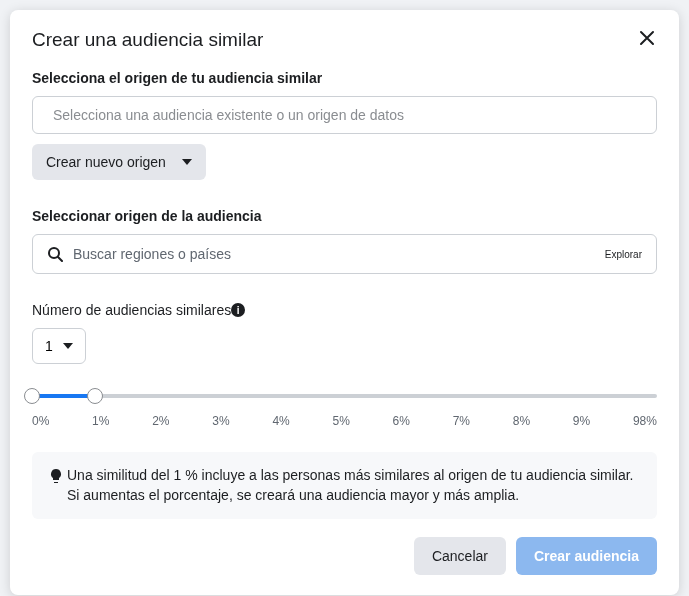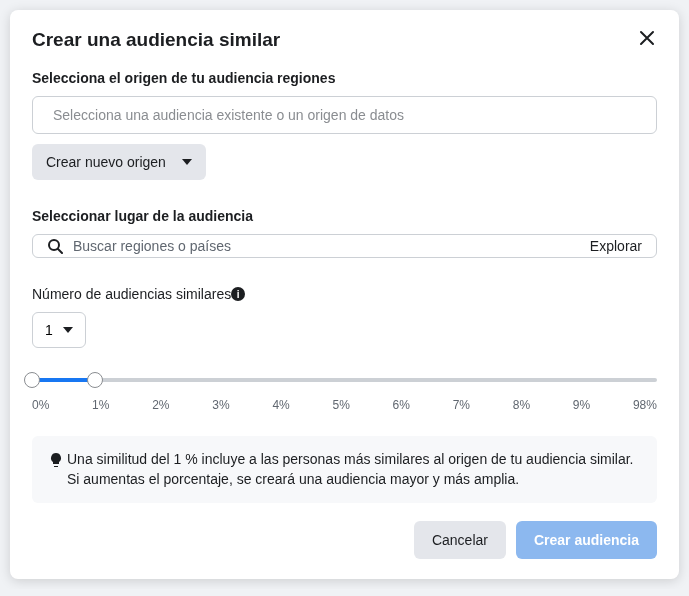--- a/index.html
+++ b/index.html
@@ -1,29 +1,29 @@
 <!DOCTYPE html>
 <html><head>
 <meta charset="utf-8">
 <style>
 *{box-sizing:border-box;margin:0;padding:0;font-family:Helvetica,Arial,sans-serif}
 body{background:#f0f2f5;padding:10px}
 .modal{background:#fff;border-radius:8px;box-shadow:0 2px 12px rgba(0,0,0,.15);width:669px;padding:18px 22px 20px}
 .hdr{display:flex;justify-content:space-between;align-items:center;margin-bottom:18px}
-.title{font-size:19px;font-weight:700;color:#1c1e21}
+.title{font-size:19px;font-weight:400;color:#1c1e21}
 .close{cursor:pointer;color:#1c1e21}
 .sect{margin-bottom:28px}
 .lbl{font-size:14px;font-weight:600;color:#1c1e21;margin-bottom:10px}
 .sub{font-size:14px;color:#1c1e21;margin-bottom:10px;display:flex;align-items:center;gap:0}
 .inp{width:100%;border:1px solid #ccd0d5;border-radius:6px;height:38px;padding:0 20px;font-size:14px;color:#1c1e21;outline:none}
 .inp::placeholder{color:#8a8d91}
-.srch{width:100%;border:1px solid #ccd0d5;border-radius:6px;height:24px;display:flex;align-items:center;padding:0 14px;gap:10px}
+.srch{width:100%;border:1px solid #ccd0d5;border-radius:6px;height:40px;display:flex;align-items:center;padding:0 14px;gap:10px}
 .srch input{flex:1;border:none;outline:none;font-size:14px}
 .srch input::placeholder{color:#606770}
-.brw{font-size:14px;color:#1c1e21;cursor:pointer}
+.brw{font-size:10px;color:#1c1e21;cursor:pointer}
 .btn-gray{background:#e4e6eb;border:none;border-radius:6px;height:36px;padding:0 14px;font-size:14px;color:#1c1e21;font-weight:500;cursor:pointer;display:inline-flex;align-items:center;gap:16px;margin-top:10px}
 .sel{border:1px solid #ccd0d5;border-radius:6px;height:36px;padding:0 12px;display:inline-flex;align-items:center;gap:10px;cursor:pointer;font-size:14px;margin-bottom:22px}
 .slider-wrap{position:relative;height:20px;margin-bottom:8px}
 .track{position:absolute;top:8px;left:0;right:0;height:4px;background:#ccd0d5;border-radius:2px}
 .fill{position:absolute;top:8px;left:0;width:10%;height:4px;background:#1877f2;border-radius:2px}
 .thumb{position:absolute;top:2px;width:16px;height:16px;background:#fff;border:1px solid #8a8d91;border-radius:50%;cursor:pointer;margin-left:-8px}
 .ticks{display:flex;justify-content:space-between;font-size:12px;color:#606770;margin-bottom:24px}
 .tip{background:#f7f8fa;border-radius:6px;padding:14px 16px;display:flex;gap:3px;font-size:14px;color:#1c1e21;line-height:1.4}
 .ftr{display:flex;justify-content:flex-end;gap:10px;margin-top:18px}
 .btn-c{background:#e4e6eb;border:none;border-radius:6px;height:38px;padding:0 18px;font-size:14px;color:#1c1e21;font-weight:500;cursor:pointer}
@@ -37,32 +37,32 @@
   <div class="hdr">
     <div class="title">Crear una audiencia similar</div>
     <div class="close">
       <svg width="20" height="20" viewBox="0 0 20 20">
           <path d="M4 4l12 12M16 4L4 16" stroke="#1c1e21" stroke-width="2" stroke-linecap="round"></path>
         </svg>
     </div>
   </div>
 
   <div class="sect">
-    <div class="lbl">Selecciona el origen de tu audiencia regiones</div>
+    <div class="lbl">Selecciona el origen de tu audiencia similar</div>
     <input class="inp" placeholder="Selecciona una audiencia existente o un origen de datos" style="">
     <button class="btn-gray">
       <span>Crear nuevo origen</span>
       <svg width="10" height="6" viewBox="0 0 10 6">
           <path d="M0 0l5 6 5-6z" fill="#1c1e21"></path>
         </svg>
     </button>
   </div>
 
   <div class="sect">
-    <div class="lbl">Seleccionar lugar de la audiencia</div>
+    <div class="lbl">Seleccionar origen de la audiencia</div>
     <div class="srch">
       <svg width="16" height="16" viewBox="0 0 16 16">
           <circle cx="7" cy="7" r="5" stroke="#1c1e21" stroke-width="2" fill="none"></circle>
           <path d="M11 11l4 4" stroke="#1c1e21" stroke-width="2" stroke-linecap="round"></path>
         </svg>
       <input placeholder="Buscar regiones o países" style="">
       <span class="brw">Explorar</span>
     </div>
   </div>
 

